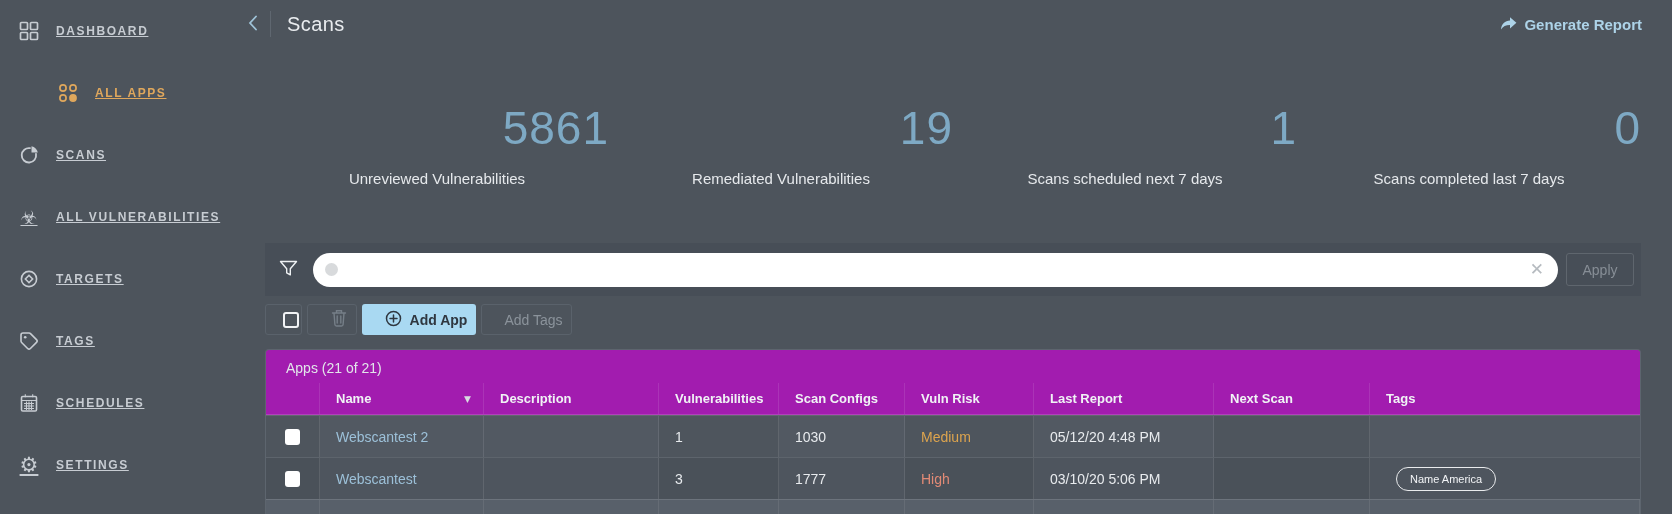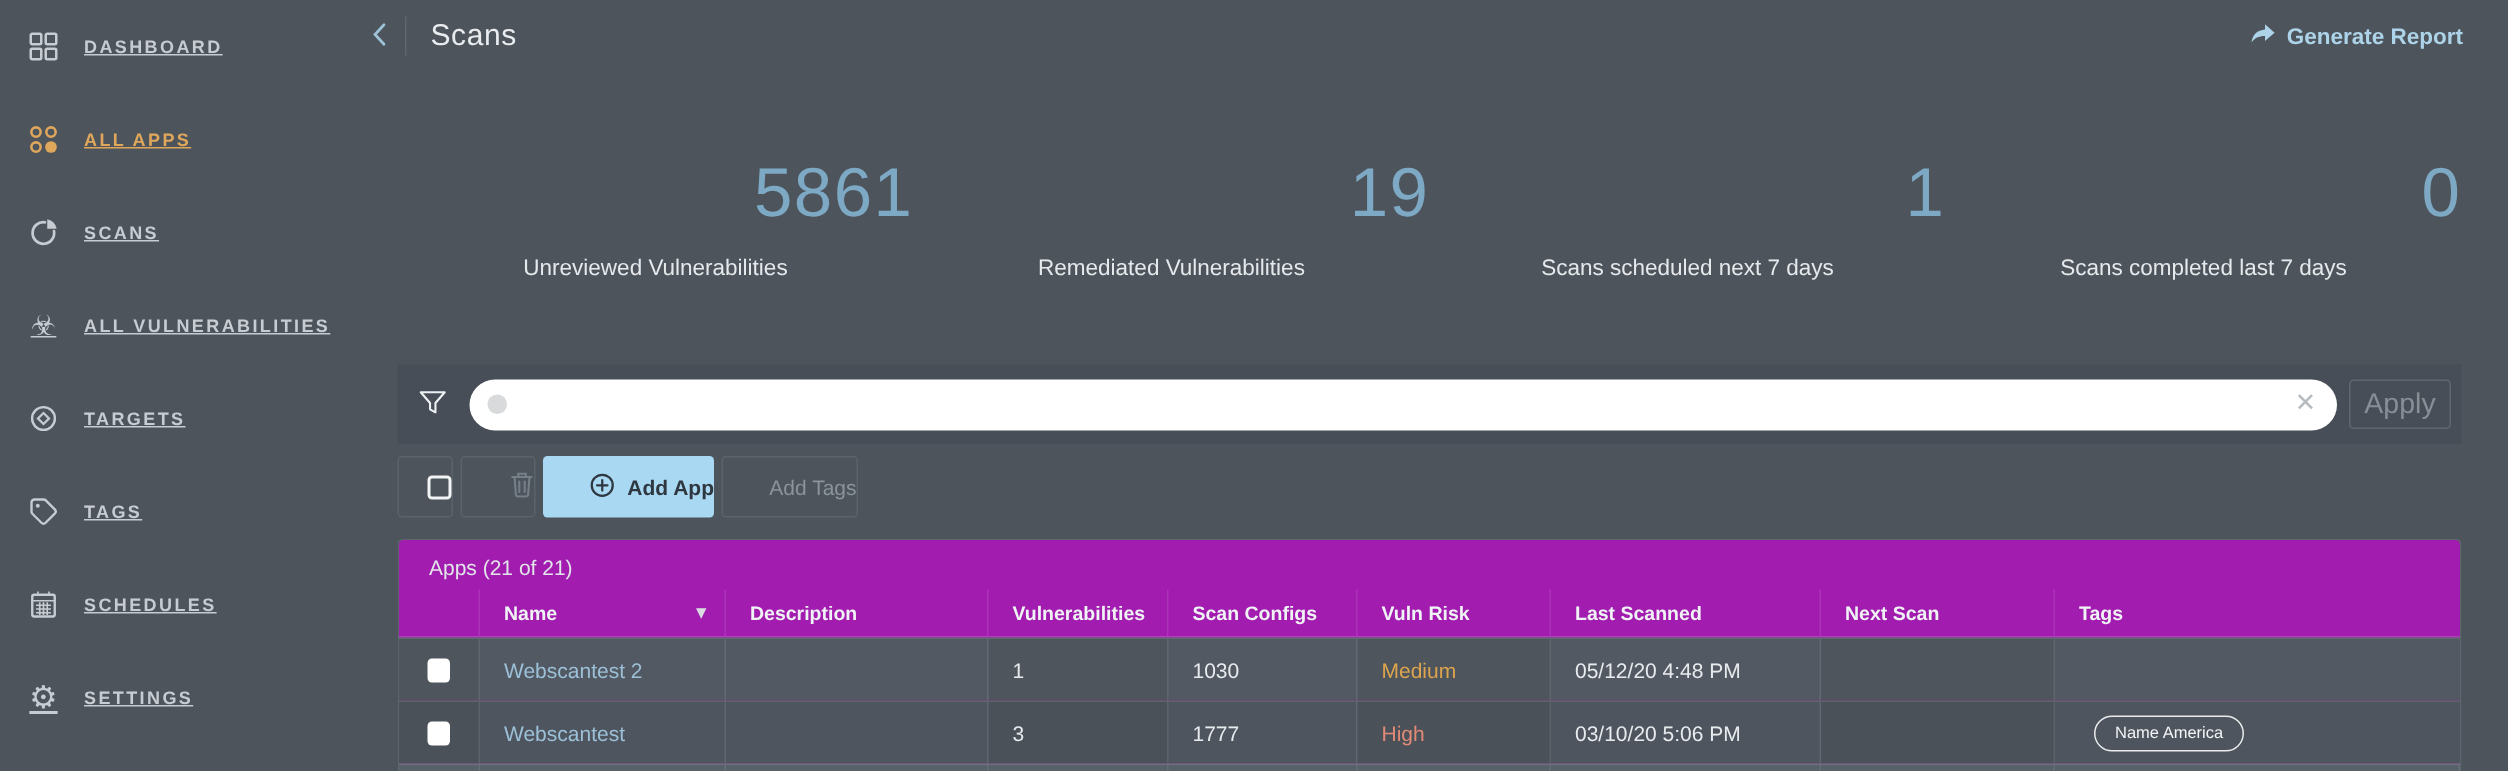--- a/index.html
+++ b/index.html
@@ -7,21 +7,21 @@
   body {
     background:#4d545c;
     font-family:"Liberation Sans","DejaVu Sans",sans-serif;
     color:#e8ebee;
   }
   .app { display:flex; width:1672px; height:514px; }
 
   
   .sidebar { width:250px; flex:none; }
   .side-item { height:62px; display:flex; align-items:center; color:#c7ccd2; cursor:pointer;text-decoration:underline; }
-  .side-item.active { color:#dfa75c; }
+  .side-item.active { color:#dfa75c;margin-left:39px; }
   .s-icon { width:22px; height:22px; margin-left:18px; display:flex; align-items:center; justify-content:center; flex:none; }
   .s-icon svg { display:block; }
   .s-glyph { font-family:"DejaVu Sans",sans-serif; font-size:19px; line-height:1; }
   .s-label { margin-left:16px; font-size:12px; font-weight:bold; letter-spacing:1.6px; white-space:nowrap; }
 
   
   .main { flex:1; display:flex; flex-direction:column; min-width:0; }
 
   .topbar { height:48px; display:flex; align-items:center; flex:none; }
   .back-btn { width:22px; height:26px; margin-left:-8px; display:flex; align-items:center; justify-content:center; cursor:pointer; background:none; border:none; }
@@ -34,25 +34,25 @@
   .stat-value { font-size:46px; line-height:48px; color:#7ea9c4; letter-spacing:1px;text-align:right; }
   .stat-label { margin-top:18px; font-size:15px; color:#e6e9ec; }
 
   
   .filter-strip { margin:56px 31px 0 15px; height:53px; background:#474e57; display:flex; align-items:center; flex:none; }
   .funnel-btn { width:34px; height:34px; margin-left:6px; display:flex; align-items:center; justify-content:center; background:none; border:none; cursor:pointer; }
   .search-pill { flex:1; height:34px; margin-left:8px; background:#ffffff; border-radius:17px; display:flex; align-items:center; padding:0 12px; }
   .search-dot { width:13px; height:13px; border-radius:50%; background:#d8dadc; flex:none; }
   .search-input { flex:1; margin-left:8px; border:none; outline:none; background:transparent; font-size:14px; color:#333a41; font-family:inherit; }
   .clear-x { color:#b6bbc0; font-size:17px; font-family:"DejaVu Sans",sans-serif; margin-right:2px; cursor:pointer; line-height:1; }
-  .apply-btn { width:68px; height:33px; margin-left:8px; margin-right:7px; background:transparent; border:1px solid #5f666e; border-radius:3px; color:#878e96; font-size:19px; font-family:inherit; cursor:pointer; flex:none; }
+  .apply-btn { width:68px; height:33px; margin-left:8px; margin-right:7px; background:transparent; border:1px solid #5f666e; border-radius:3px; color:#878e96; font-size:14px; font-family:inherit; cursor:pointer; flex:none; }
 
   
   .toolbar { margin:8px 31px 0 15px; display:flex; align-items:center; gap:5px; flex:none; }
-  .tb-btn { height:41px; border:1px solid #5a626b; border-radius:3px; background:transparent; display:flex; align-items:center; justify-content:flex-end; cursor:pointer; font-family:inherit;padding-left:14px; }
+  .tb-btn { height:31px; border:1px solid #5a626b; border-radius:3px; background:transparent; display:flex; align-items:center; justify-content:center; cursor:pointer; font-family:inherit;padding-left:14px; }
   .btn-selectall { width:37px; }
   .selall-box { width:16px; height:16px; border:2px solid #f2f4f6; border-radius:3px; }
   .btn-trash { width:50px; }
   .btn-addapp { width:114px; background:#a9d9f2; border:none; color:#2f3740; font-weight:bold; font-size:14px; gap:8px; }
   .btn-addtags { width:91px; color:#8b939b; font-size:14px; }
 
   
   .panel { margin:14px 31px 0 15px; flex:1; min-height:0; overflow:hidden; background:#a21caf; border:1px solid #5d656e; border-bottom:none; border-radius:4px 4px 0 0; }
   .panel-title { padding:10px 0 0 20px; height:32px; font-size:14px; color:#e2e6ea; }
   .tgrid { display:grid; grid-template-columns:54px 164px 175px 120px 126px 129px 180px 156px 1fr; }
@@ -252,21 +252,21 @@
           <div class="th">
             <span>Vulnerabilities</span>
           </div>
           <div class="th">
             <span>Scan Configs</span>
           </div>
           <div class="th">
             <span>Vuln Risk</span>
           </div>
           <div class="th">
-            <span>Last Scanned</span>
+            <span>Last Report</span>
           </div>
           <div class="th">
             <span>Next Scan</span>
           </div>
           <div class="th">
             <span>Tags</span>
           </div>
         </div>
       <div id="tbody">
           <div class="tgrid trow r-odd">

